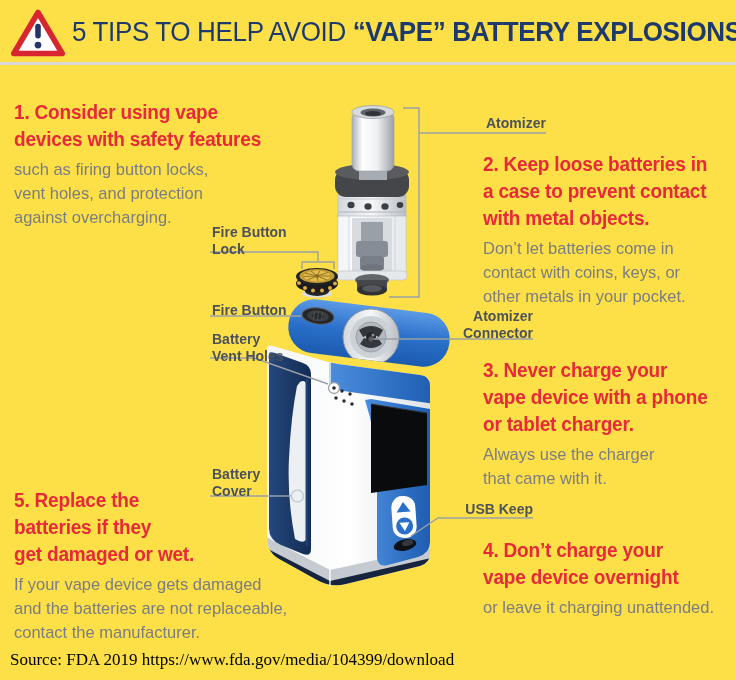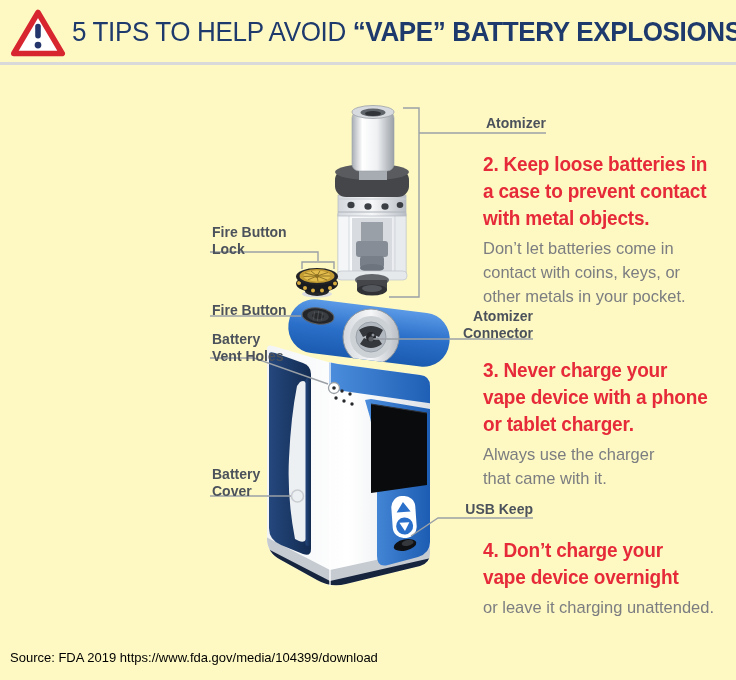--- a/index.html
+++ b/index.html
@@ -1,16 +1,16 @@
 <!DOCTYPE html>
 <html><head>
 <meta charset="utf-8">
 <style>
   html,body{margin:0;padding:0;background:#fff;}
-  .page{position:relative;width:736px;height:680px;background:#fef9c3;overflow:hidden;
+  .page{position:relative;width:736px;height:680px;background:#fde047;overflow:hidden;
         font-family:"Liberation Sans", sans-serif;}
   
   .hdr-icon{position:absolute;left:10px;top:6px;width:56px;height:54px;}
   .hdr-title{position:absolute;left:72px;top:16px;white-space:nowrap;color:#1e3a6d;
              font-size:28px;letter-spacing:-0.4px;transform:scaleX(.93);transform-origin:0 0;}
   .hdr-title .t-reg{font-weight:500;}
   .hdr-title .t-bold{font-weight:800;}
   .divider{position:absolute;left:0;top:62px;width:736px;height:3px;background:#d9d9d9;}
   
   .tip{position:absolute;}
@@ -27,21 +27,21 @@
   .lbl{position:absolute;font-size:14px;font-weight:bold;color:#4c525b;line-height:1.2;
        white-space:pre-line;}
   #lbl-atomizer{left:486px;top:115px;}
   #lbl-fbl{left:212px;top:224px;}
   #lbl-fb{left:212px;top:302px;}
   #lbl-vent{left:212px;top:331px;}
   #lbl-conn{left:433px;top:308px;width:100px;text-align:right;}
   #lbl-cover{left:212px;top:466px;}
   #lbl-usb{left:433px;top:501px;width:100px;text-align:right;}
   .art{position:absolute;left:0;top:0;}
-  .footer{position:absolute;left:10px;top:650px;font-size:13px;color:#000;}
+  .footer{position:absolute;left:10px;top:650px;font-size:17px;color:#000;font-family:Liberation Serif, serif;}
 </style>
 </head>
 <body>
 
 <div class="page">
 
   <svg class="art" viewBox="0 0 736 680" width="736" height="680">
     <defs>
       <linearGradient id="gMouth" x1="0" y1="0" x2="1" y2="0">
         <stop offset="0" stop-color="#a9aeb5"></stop>
@@ -231,39 +231,54 @@
   <svg class="hdr-icon" viewBox="0 0 60 58">
     <polygon points="30,7 56,51 4,51" fill="#ffffff" stroke="#d7262f" stroke-width="6" stroke-linejoin="round"></polygon>
     <rect x="27" y="19" width="6" height="16" rx="3" fill="#24356b"></rect>
     <circle cx="30" cy="42" r="3.6" fill="#24356b"></circle>
   </svg>
   <div class="hdr-title">
     <span class="t-reg">5 TIPS TO HELP AVOID </span><span class="t-bold">“VAPE” BATTERY EXPLOSIONS</span>
   </div>
   <div class="divider"></div>
 
+  <div class="tip" id="tip1">
+    <div class="tip-head">1. Consider using vape
+devices with safety features</div>
+    <div class="tip-body">such as firing button locks,
+vent holes, and protection
+against overcharging.</div>
+  </div>
   <div class="tip" id="tip2">
     <div class="tip-head">2. Keep loose batteries in
 a case to prevent contact
 with metal objects.</div>
     <div class="tip-body">Don’t let batteries come in
 contact with coins, keys, or
 other metals in your pocket.</div>
   </div>
   <div class="tip" id="tip3">
     <div class="tip-head">3. Never charge your
 vape device with a phone
 or tablet charger.</div>
     <div class="tip-body">Always use the charger
 that came with it.</div>
   </div>
   <div class="tip" id="tip4">
     <div class="tip-head">4. Don’t charge your
 vape device overnight</div>
     <div class="tip-body">or leave it charging unattended.</div>
+  </div>
+  <div class="tip" id="tip5">
+    <div class="tip-head">5. Replace the
+batteries if they
+get damaged or wet.</div>
+    <div class="tip-body">If your vape device gets damaged
+and the batteries are not replaceable,
+contact the manufacturer.</div>
   </div>
 
   <div class="lbl" id="lbl-atomizer">Atomizer</div>
   <div class="lbl" id="lbl-fbl">Fire Button
 Lock</div>
   <div class="lbl" id="lbl-fb">Fire Button</div>
   <div class="lbl" id="lbl-vent">Battery
 Vent Holes</div>
   <div class="lbl" id="lbl-conn">Atomizer
 Connector</div>

